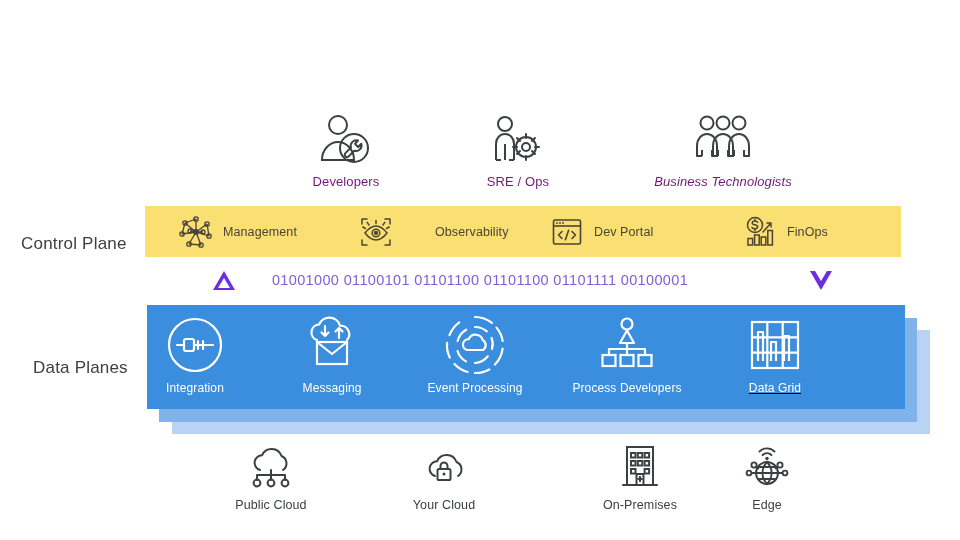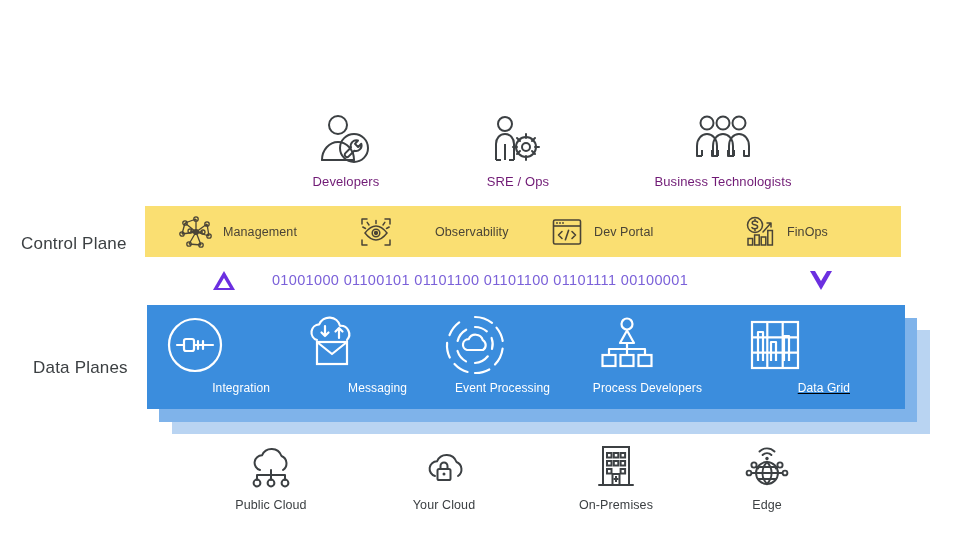--- a/index.html
+++ b/index.html
@@ -64,21 +64,21 @@
   .tri-down::after{
     content:"";position:absolute;left:-6px;top:-19px;width:0;height:0;
     border-left:6px solid transparent;border-right:6px solid transparent;
     border-top:10px solid #ffffff;
   }
 
   
   .dp-layer3{position:absolute;left:172px;top:330px;width:758px;height:104px;background:#b9d4f2;}
   .dp-layer2{position:absolute;left:159px;top:318px;width:758px;height:104px;background:#7fb3ea;}
   .dp-band{position:absolute;left:147px;top:305px;width:758px;height:104px;background:#3b8ddd;}
-  .dp-item{position:absolute;top:0;height:104px;width:150px;text-align:right;}
+  .dp-item{position:absolute;top:0;height:104px;width:150px;text-align:center;}
   .dp-item .ibox{height:68px;display:flex;align-items:center;justify-content:center;padding-top:6px;}
   .dp-item .dlabel{
     margin-top:2px;font-size:12px;color:#ffffff;white-space:nowrap;letter-spacing:.1px;
   }
 
   
   .infra{position:absolute;text-align:center;width:160px;}
   .infra .ibox{height:50px;display:flex;align-items:flex-end;justify-content:center;}
   .infra .flabel{margin-top:8px;font-size:12.5px;color:#3c4043;letter-spacing:.1px;}
 </style>
@@ -107,21 +107,21 @@
         <path d="M5 46V30c0-6 4-10 9-10s9 4 9 10v16" stroke-linejoin="round"></path>
         <path d="M5 46h5M18 46h5M14 30v16"></path>
         <circle cx="35" cy="33" r="10"></circle>
         <circle cx="35" cy="33" r="4"></circle>
         <path d="M35 20v4M35 42v4M22 33h4M44 33h4M26 24l3 3M41 37l3 3M44 24l-3 3M29 37l-3 3" stroke-linecap="round"></path>
       </svg>
     </div>
     <div class="plabel">SRE / Ops</div>
   </div>
 
-  <div class="persona" style="left:633px;top:110px;">
+  <div class="persona" style="left:633px;top:110px;font-style:italic;">
     <div class="ibox">
       <svg class="icon" width="58" height="52" viewBox="0 0 58 52" fill="none" stroke="#3c4043" stroke-width="2">
         <circle cx="13" cy="9" r="6.5"></circle>
           <circle cx="29" cy="9" r="6.5"></circle>
           <circle cx="45" cy="9" r="6.5"></circle>
         <path d="M3 32c0-7 4.5-12 10-12s10 5 10 12v10h-5v-6M8 42v-6M3 32v10h5" stroke-linejoin="round"></path>
         <path d="M19 32c0-7 4.5-12 10-12s10 5 10 12v10h-5v-6M24 42v-6M19 32v10h5" stroke-linejoin="round"></path>
         <path d="M35 32c0-7 4.5-12 10-12s10 5 10 12v10h-5v-6M40 42v-6M35 32v10h5" stroke-linejoin="round"></path>
       </svg>
     </div>
@@ -303,21 +303,21 @@
       <svg class="icon" width="50" height="44" viewBox="0 0 50 44" fill="none" stroke="#3c4043" stroke-width="2">
         <path d="M16 30a7.5 7.5 0 0 1 2-14.7A10.5 10.5 0 0 1 37.5 16 8 8 0 0 1 39 30" stroke-linecap="round" stroke-linejoin="round"></path>
         <rect x="18.5" y="23" width="13" height="11" rx="1.6"></rect>
         <path d="M21.5 23v-3a3.5 3.5 0 0 1 7 0v3" stroke-linecap="round"></path>
         <circle cx="25" cy="28" r="1.5" fill="#3c4043" stroke="none"></circle>
       </svg>
     </div>
     <div class="flabel">Your Cloud</div>
   </div>
 
-  <div class="infra" style="left:536px;top:440px;">
+  <div class="infra" style="left:560px;top:440px;">
     <div class="ibox">
       <svg class="icon" width="44" height="46" viewBox="0 0 44 46" fill="none" stroke="#3c4043" stroke-width="2">
         <rect x="9" y="3" width="26" height="38"></rect>
         <path d="M5 41h34" stroke-linecap="round"></path>
         <rect x="13" y="9" width="4.5" height="4.5"></rect>
           <rect x="19.8" y="9" width="4.5" height="4.5"></rect>
           <rect x="26.6" y="9" width="4.5" height="4.5"></rect>
         <rect x="13" y="17" width="4.5" height="4.5"></rect>
           <rect x="19.8" y="17" width="4.5" height="4.5"></rect>
           <rect x="26.6" y="17" width="4.5" height="4.5"></rect>

